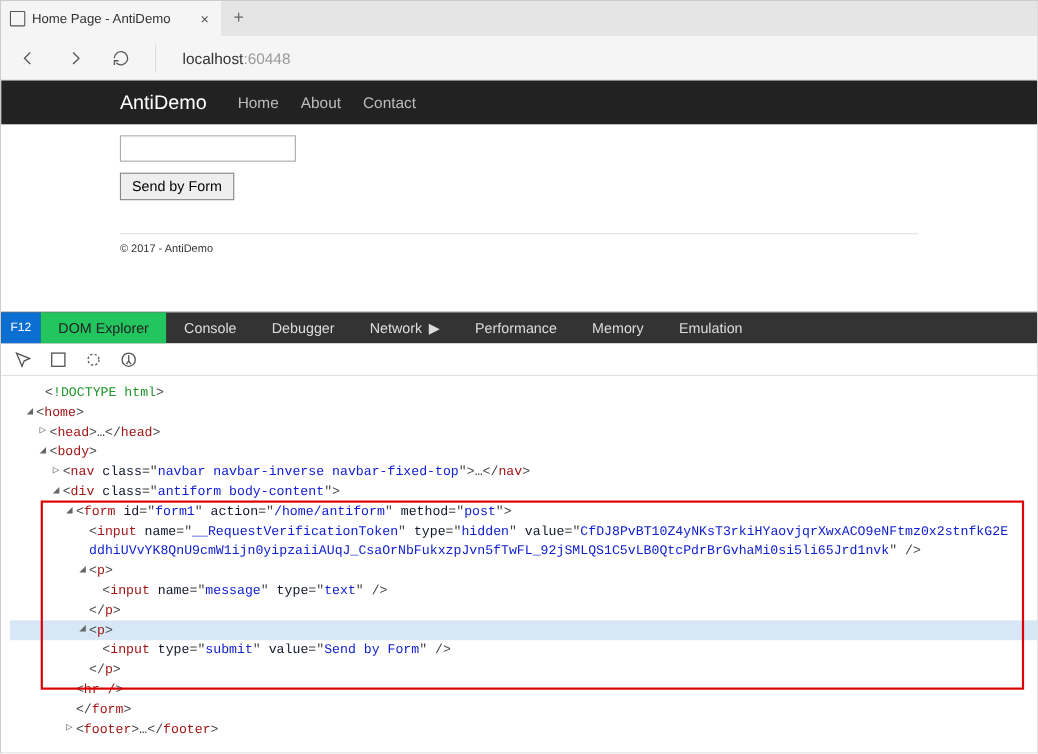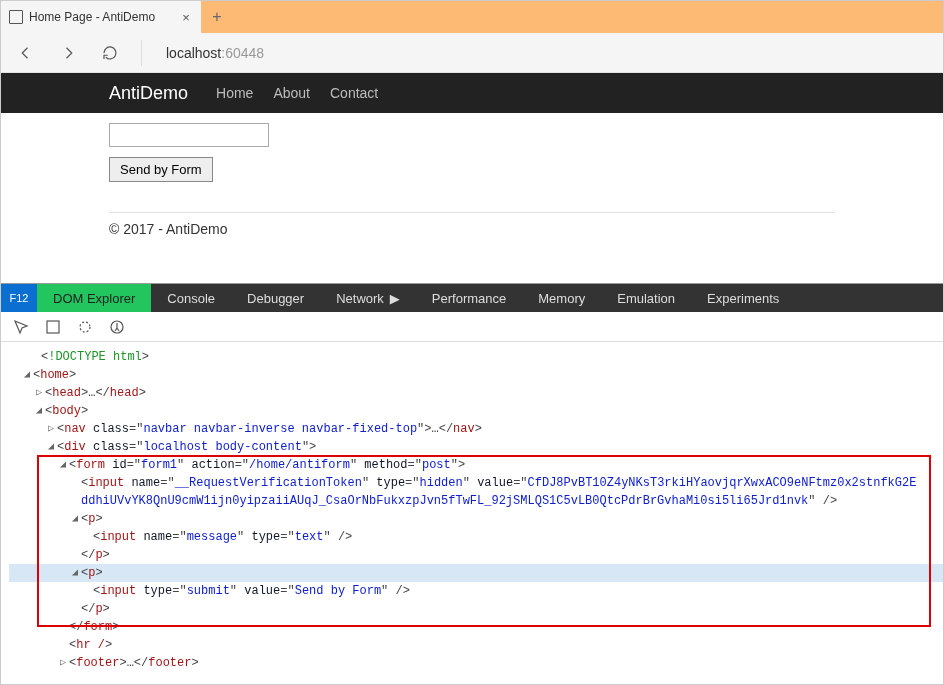--- a/index.html
+++ b/index.html
@@ -1,20 +1,20 @@
 <!DOCTYPE html>
 <html><head>
 <meta charset="utf-8">
 <style>
   * { box-sizing: border-box; }
   html, body { margin:0; padding:0; font-family: "Segoe UI", Tahoma, sans-serif; font-size:13px; color:#333; background:#fff; }
   .window { width:944px; height:685px; display:flex; flex-direction:column; overflow:hidden; border:1px solid #ccc; }
 
   
-  .tab-strip { height:32px; background:#fdba74; display:flex; align-items:center; gap:0; }
+  .tab-strip { height:32px; background:#e5e5e5; display:flex; align-items:center; gap:0; }
   .tab { height:32px; width:200px; background:#f5f5f5; display:flex; align-items:center; gap:6px; padding:0 8px; font-size:12px; color:#333; }
   .tab .page-ico { width:14px; height:14px; border:1px solid #555; display:inline-block; border-radius:1px; }
   .tab .title { flex:1; overflow:hidden; white-space:nowrap; text-overflow:ellipsis; }
   .tab .close { width:14px; text-align:center; color:#555; cursor:pointer; font-size:13px; }
   .newtab { width:32px; height:32px; display:flex; align-items:center; justify-content:center; color:#666; font-size:16px; cursor:pointer; }
 
   
   .addr { height:40px; background:#f5f5f5; border-bottom:1px solid #e3e3e3; display:flex; align-items:center; gap:20px; padding:11px 14px; }
   .nav-btn { width:22px; height:22px; display:flex; align-items:center; justify-content:center; color:#555; cursor:pointer; }
   .nav-btn svg { width:18px; height:18px; }
@@ -24,21 +24,21 @@
 
   
   .page { flex:0 0 auto; height:210px; background:#fff; overflow:hidden; position:relative; }
   .nav-dark { background:#222; height:40px; display:flex; align-items:center; padding-left:108px; gap:20px; color:#bbb; }
   .brand { color:#fff; font-size:18px; margin-right:8px; }
   .nav-link { color:#bdbdbd; font-size:14px; cursor:pointer; }
   .page-body { padding:10px 108px 0 108px; color:#333; }
   .txt-input { width:160px; height:24px; border:1px solid #aaa; background:#fff; }
   .btn-form { margin-top:10px; padding:4px 10px; border:1px solid #888; background:#eee; cursor:pointer; font-size:13px; }
   hr.sep { border:none; border-top:1px solid #e0e0e0; margin:30px 0 8px 0; }
-  .footer-txt { color:#333; font-size:14px; }
+  .footer-txt { color:#333; font-size:10px; }
 
   
   .devtools { flex:1; display:flex; flex-direction:column; background:#fff; border-top:1px solid #999; }
   .dt-tabs { height:28px; background:#333; display:flex; align-items:stretch; }
   .dt-badge { width:36px; background:#0a6fd1; color:#fff; display:flex; align-items:center; justify-content:center; font-size:11px; }
   .dt-tab { padding:0 16px; display:flex; align-items:center; gap:6px; color:#ddd; font-size:13px; cursor:pointer; }
   .dt-tab.active { background:#22c55e; color:#222; }
 
   .dt-toolbar { height:30px; border-bottom:1px solid #ddd; display:flex; align-items:center; gap:16px; padding-left:12px; }
   .tool-ico { width:16px; height:16px; display:flex; align-items:center; justify-content:center; color:#666; cursor:pointer; }
@@ -116,21 +116,20 @@
       <div class="dt-tab active">DOM Explorer</div>
       <div class="dt-tab">Console</div>
       <div class="dt-tab">Debugger</div>
       <div class="dt-tab">
           <span>Network</span>
           <span class="arrow">▶</span>
         </div>
       <div class="dt-tab">Performance</div>
       <div class="dt-tab">Memory</div>
       <div class="dt-tab">Emulation</div>
-      <div class="dt-tab">Experiments</div>
     </div>
 
     <div class="dt-toolbar">
       <span class="tool-ico">
         <svg viewBox="0 0 16 16" fill="none" stroke="#555" stroke-width="1.2">
             <path d="M2 2l12 5-5 2-2 5z"></path>
           </svg>
       </span>
       <span class="tool-ico">
         <svg viewBox="0 0 16 16" fill="none" stroke="#555" stroke-width="1.2">
@@ -156,41 +155,41 @@
       <div class="line" style="padding-left:20px;"><span class="twist"></span><span class="content"><span class="punct">&lt;</span><span class="doctype">!DOCTYPE html</span><span class="punct">&gt;</span></span></div>
 
       <div class="line" style="padding-left:12px;"><span class="twist">◢</span><span class="content"><span class="punct">&lt;</span><span class="tag">home</span><span class="punct">&gt;</span></span></div>
 
       <div class="line" style="padding-left:24px;"><span class="twist">▷</span><span class="content"><span class="punct">&lt;</span><span class="tag">head</span><span class="punct">&gt;</span><span>…</span><span class="punct">&lt;/</span><span class="tag">head</span><span class="punct">&gt;</span></span></div>
 
       <div class="line" style="padding-left:24px;"><span class="twist">◢</span><span class="content"><span class="punct">&lt;</span><span class="tag">body</span><span class="punct">&gt;</span></span></div>
 
       <div class="line" style="padding-left:36px;"><span class="twist">▷</span><span class="content"><span class="punct">&lt;</span><span class="tag">nav</span> <span class="attr-n">class</span><span class="punct">="</span><span class="attr-v">navbar navbar-inverse navbar-fixed-top</span><span class="punct">"&gt;</span><span>…</span><span class="punct">&lt;/</span><span class="tag">nav</span><span class="punct">&gt;</span></span></div>
 
-      <div class="line" style="padding-left:36px;"><span class="twist">◢</span><span class="content"><span class="punct">&lt;</span><span class="tag">div</span> <span class="attr-n">class</span><span class="punct">="</span><span class="attr-v">localhost body-content</span><span class="punct">"&gt;</span></span></div>
+      <div class="line" style="padding-left:36px;"><span class="twist">◢</span><span class="content"><span class="punct">&lt;</span><span class="tag">div</span> <span class="attr-n">class</span><span class="punct">="</span><span class="attr-v">antiform body-content</span><span class="punct">"&gt;</span></span></div>
 
       <div class="line" style="padding-left:48px;"><span class="twist">◢</span><span class="content"><span class="punct">&lt;</span><span class="tag">form</span> <span class="attr-n">id</span><span class="punct">="</span><span class="attr-v">form1</span><span class="punct">"</span> <span class="attr-n">action</span><span class="punct">="</span><span class="attr-v">/home/antiform</span><span class="punct">"</span> <span class="attr-n">method</span><span class="punct">="</span><span class="attr-v">post</span><span class="punct">"&gt;</span></span></div>
 
       <div class="line" style="padding-left:60px;"><span class="twist"></span><span class="content wrapline" style="max-width:850px;"><span class="punct">&lt;</span><span class="tag">input</span> <span class="attr-n">name</span><span class="punct">="</span><span class="attr-v">__RequestVerificationToken</span><span class="punct">"</span> <span class="attr-n">type</span><span class="punct">="</span><span class="attr-v">hidden</span><span class="punct">"</span> <span class="attr-n">value</span><span class="punct">="</span><span class="attr-v">CfDJ8PvBT10Z4yNKsT3rkiHYaovjqrXwxACO9eNFtmz0x2stnfkG2EddhiUVvYK8QnU9cmW1ijn0yipzaiiAUqJ_CsaOrNbFukxzpJvn5fTwFL_92jSMLQS1C5vLB0QtcPdrBrGvhaMi0si5li65Jrd1nvk</span><span class="punct">" /&gt;</span></span></div>
 
       <div class="line" style="padding-left:60px;"><span class="twist">◢</span><span class="content"><span class="punct">&lt;</span><span class="tag">p</span><span class="punct">&gt;</span></span></div>
 
       <div class="line" style="padding-left:72px;"><span class="twist"></span><span class="content"><span class="punct">&lt;</span><span class="tag">input</span> <span class="attr-n">name</span><span class="punct">="</span><span class="attr-v">message</span><span class="punct">"</span> <span class="attr-n">type</span><span class="punct">="</span><span class="attr-v">text</span><span class="punct">" /&gt;</span></span></div>
 
       <div class="line" style="padding-left:60px;"><span class="twist"></span><span class="content"><span class="punct">&lt;/</span><span class="tag">p</span><span class="punct">&gt;</span></span></div>
 
       <div class="line hlrow" style="padding-left:60px;"><span class="twist">◢</span><span class="content"><span class="punct">&lt;</span><span class="tag">p</span><span class="punct">&gt;</span></span></div>
 
       <div class="line" style="padding-left:72px;"><span class="twist"></span><span class="content"><span class="punct">&lt;</span><span class="tag">input</span> <span class="attr-n">type</span><span class="punct">="</span><span class="attr-v">submit</span><span class="punct">"</span> <span class="attr-n">value</span><span class="punct">="</span><span class="attr-v">Send by Form</span><span class="punct">" /&gt;</span></span></div>
 
       <div class="line" style="padding-left:60px;"><span class="twist"></span><span class="content"><span class="punct">&lt;/</span><span class="tag">p</span><span class="punct">&gt;</span></span></div>
 
+      <div class="line" style="padding-left:48px;"><span class="twist"></span><span class="content"><span class="punct">&lt;</span><span class="tag">hr /</span><span class="punct">&gt;</span></span></div>
+
       <div class="line" style="padding-left:48px;"><span class="twist"></span><span class="content"><span class="punct">&lt;/</span><span class="tag">form</span><span class="punct">&gt;</span></span></div>
-
-      <div class="line" style="padding-left:48px;"><span class="twist"></span><span class="content"><span class="punct">&lt;</span><span class="tag">hr /</span><span class="punct">&gt;</span></span></div>
 
       <div class="line" style="padding-left:48px;"><span class="twist">▷</span><span class="content"><span class="punct">&lt;</span><span class="tag">footer</span><span class="punct">&gt;</span><span>…</span><span class="punct">&lt;/</span><span class="tag">footer</span><span class="punct">&gt;</span></span></div>
 
 
     </div>
   </div>
 
 </div>
 
 </body></html>

